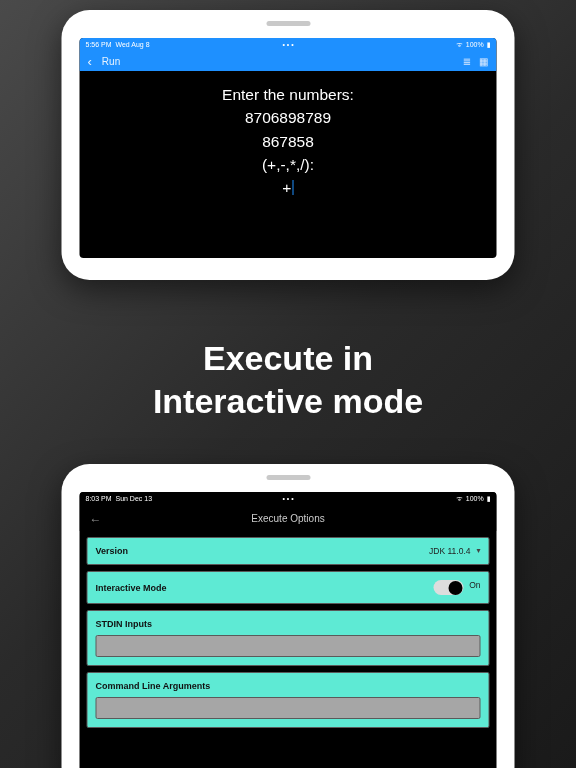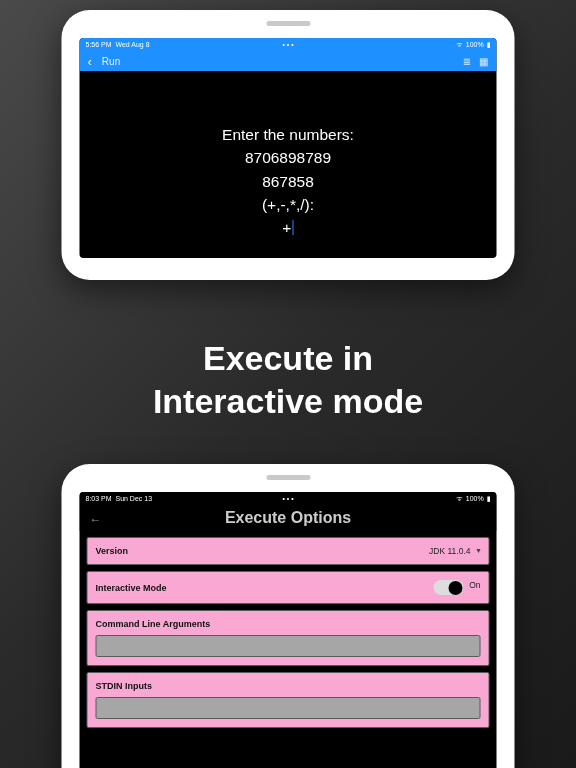--- a/index.html
+++ b/index.html
@@ -86,22 +86,21 @@
     color: #dceaff;
   }
   .nav-icons-right span { font-size: 10px; }
 
   .console {
     color: #fff;
     text-align: center;
     font-size: 15.5px;
     font-weight: 500;
     line-height: 1.5;
-    padding-top: 20px;
-    margin-top: 32px;
+    padding-top: 12px;
   }
   .console .cursor {
     display: inline-block;
     width: 1.5px;
     height: 15px;
     background: #1e90ff;
     vertical-align: -2px;
     margin-left: 1px;
   }
 
@@ -150,30 +149,29 @@
     align-items: center;
     padding: 0 10px;
     font-size: 10px;
     position: relative;
   }
   .nav-bar-dark .title {
     position: absolute;
     left: 50%;
     transform: translateX(-50%);
     color: #ccc;
-    font-size: 16px;
-    font-weight: bold;
+    font-size: 10px;
   }
   .arrow-left { font-size: 12px; color: #999; }
 
   .options-area {
     padding: 6px 7px;
   }
   .opt-row {
-    background: #f9a8d4;
+    background: #5eead4;
     border: 1px solid #5a5a5a;
     border-radius: 2px;
     margin-bottom: 6px;
     padding: 8px 8px;
     display: flex;
     align-items: center;
     justify-content: space-between;
     font-size: 9px;
     color: #111;
     font-weight: 600;
@@ -302,25 +300,25 @@
         <span>Interactive Mode</span>
         <span class="right">
           <span class="switch">
             <span class="knob"></span>
           </span>
           <span>On</span>
         </span>
       </div>
 
       <div class="opt-row tall">
+        <span>STDIN Inputs</span>
+        <div class="inner-input"></div>
+      </div>
+
+      <div class="opt-row tall">
         <span>Command Line Arguments</span>
         <div class="inner-input"></div>
       </div>
 
-      <div class="opt-row tall">
-        <span>STDIN Inputs</span>
-        <div class="inner-input"></div>
-      </div>
-
     </div>
 
   </div>
 </div>
 
 </body></html>

